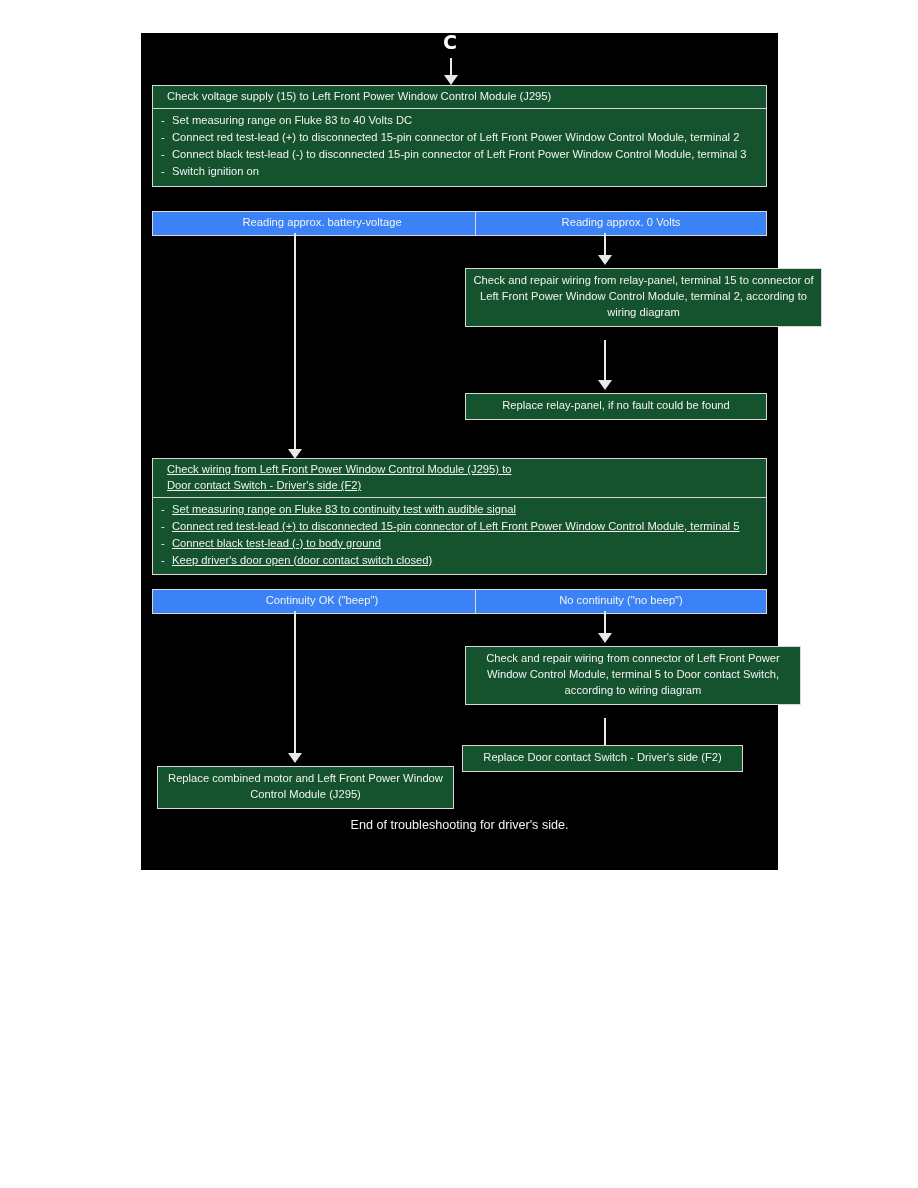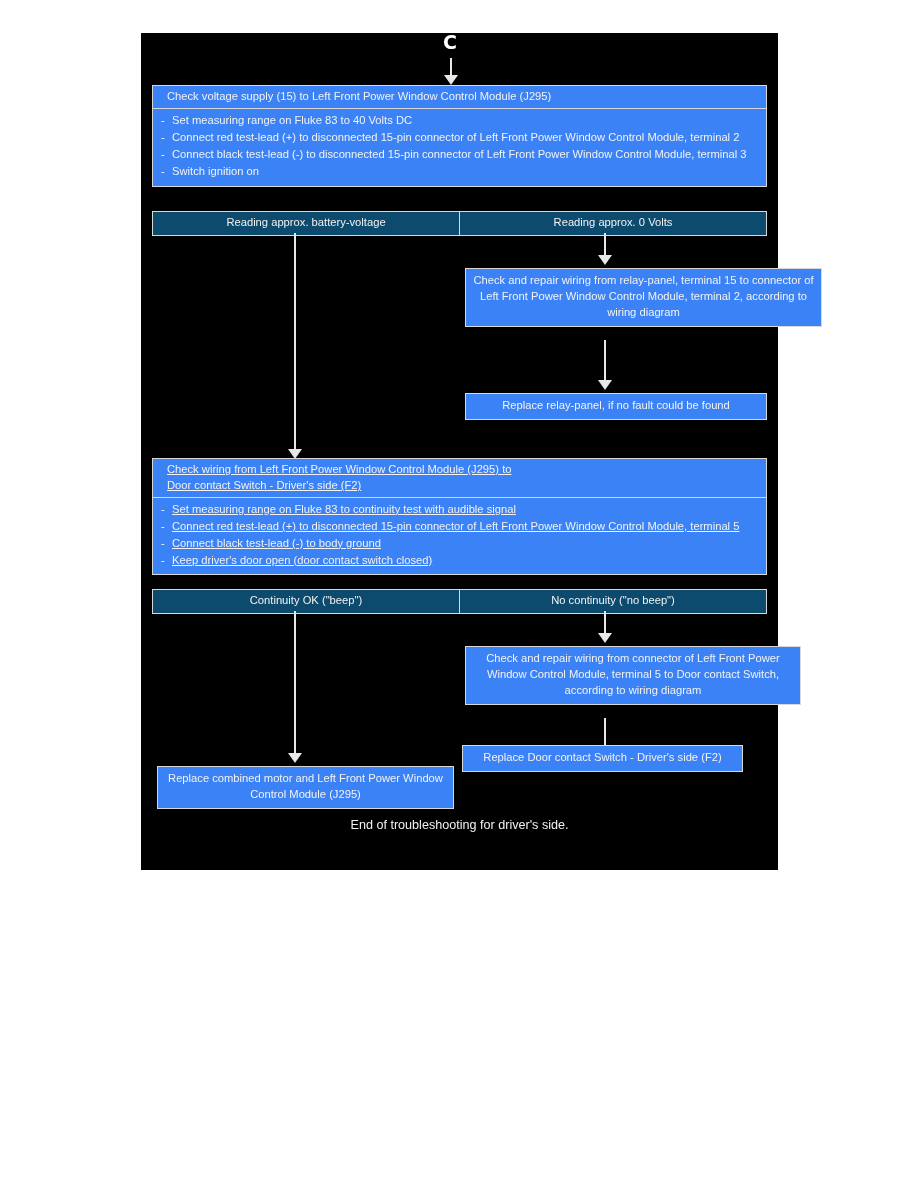--- a/index.html
+++ b/index.html
@@ -27,21 +27,21 @@
     width: 637px;
     height: 837px;
     background: #000000;
   }
 
   
   .box {
     position: absolute;
     box-sizing: border-box;
     border: 1px solid #d8d8d8;
-    background: #3b82f6;
+    background: #14532d;
     color: #f2f2f2;
     font-size: 11.2px;
     line-height: 1.42;
   }
 
   .box-title {
     box-sizing: border-box;
     border-bottom: 1px solid #d8d8d8;
     padding: 3px 0 3px 14px;
     font-size: 11.2px;
@@ -73,22 +73,23 @@
     top: 0;
     color: #f2f2f2;
   }
 
   
   .result-row {
     position: absolute;
     box-sizing: border-box;
     display: flex;
     border: 1px solid #d8d8d8;
-    background: #0c4a6e;
-    color: #f2f2f2;
+    background: #3b82f6;
+    color: #f2f2f2;
+    padding-left: 16px;
   }
   .result-cell {
     box-sizing: border-box;
     text-align: center;
     font-size: 11.2px;
     line-height: 1.42;
     padding: 3px 2px 4px 2px;
     display: flex;
     align-items: center;
     justify-content: center;

